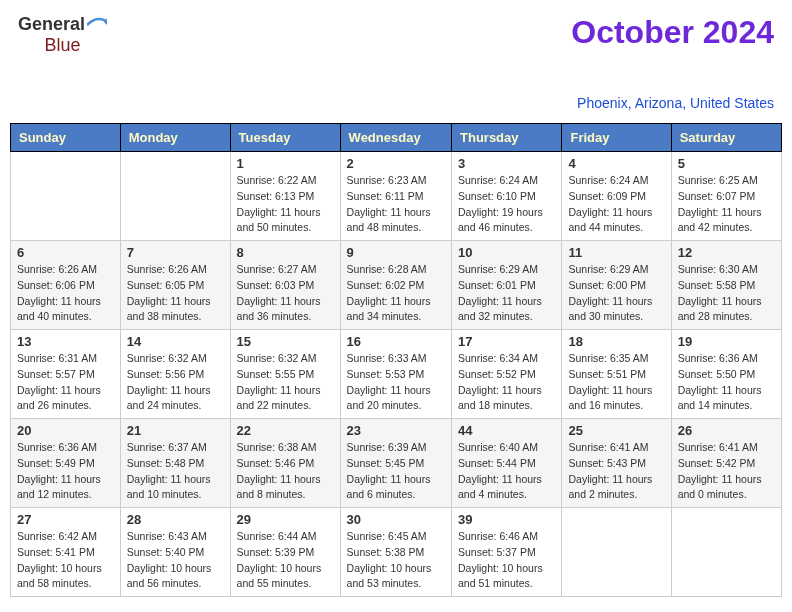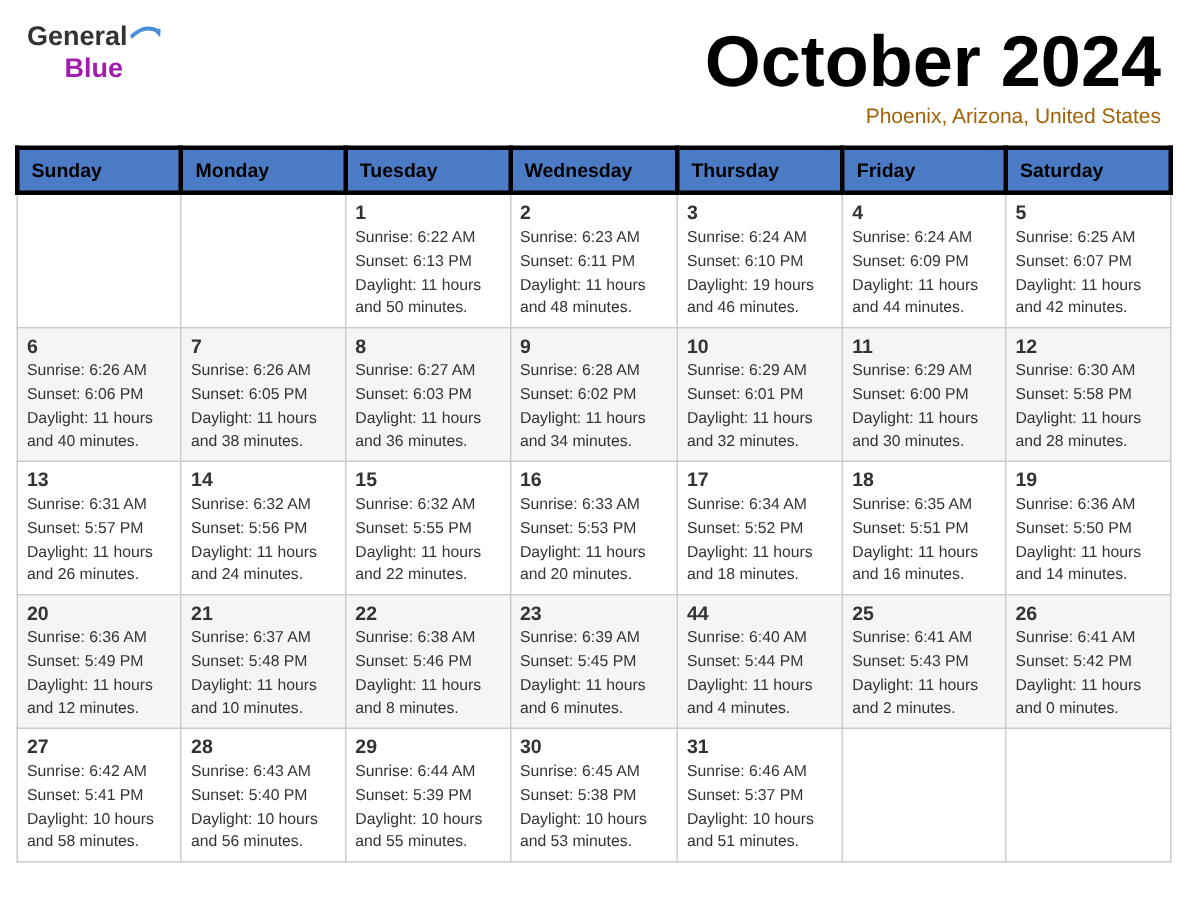--- a/index.html
+++ b/index.html
@@ -26,53 +26,54 @@
       display: flex;
       align-items: center;
     }
     .logo-general {
       font-size: 18px;
       font-weight: bold;
       color: #333;
     }
     .logo-blue {
       font-size: 18px;
-      font-weight: bold;
-      color: #a21caf;
+      font-weight: normal;
+      color: #7f1d1d;
     }
     .logo-icon {
       width: 20px;
       height: 20px;
       margin-left: 2px;
     }
     .title-section {
       text-align: right;
     }
     .month-title {
-      font-size: 48px;
+      font-size: 32px;
       font-weight: bold;
-      color: #000000;
+      color: #6d28d9;
     }
     .location-title {
       font-size: 14px;
-      color: #a16207;
+      color: #1d4ed8;
+      margin-top: 44px;
     }
     .calendar {
       width: 100%;
       border-collapse: collapse;
       border: 1px solid #ccc;
     }
     .calendar th {
       background-color: #4a7bc4;
-      color: #000000;
+      color: #fef9c3;
       text-align: left;
       padding: 6px 8px;
       font-size: 13px;
       font-weight: bold;
-      border: 3px solid #000000;
+      border: 1px solid #000000;
     }
     .calendar td {
       vertical-align: top;
       padding: 4px 6px;
       font-size: 10.5px;
       color: #333;
       border: 1px solid #ccc;
       width: 113px;
       min-height: 80px;
     }
@@ -370,21 +371,21 @@
         </td>
         <td>
           <span class="day-number">30</span>
           <div class="cell-content">
             <span>Sunrise: 6:45 AM</span><br>
             <span>Sunset: 5:38 PM</span><br>
             <span>Daylight: 10 hours and 53 minutes.</span>
           </div>
         </td>
         <td>
-          <span class="day-number">31</span>
+          <span class="day-number">39</span>
           <div class="cell-content">
             <span>Sunrise: 6:46 AM</span><br>
             <span>Sunset: 5:37 PM</span><br>
             <span>Daylight: 10 hours and 51 minutes.</span>
           </div>
         </td>
         <td></td>
         <td></td>
       </tr>
     </tbody>

